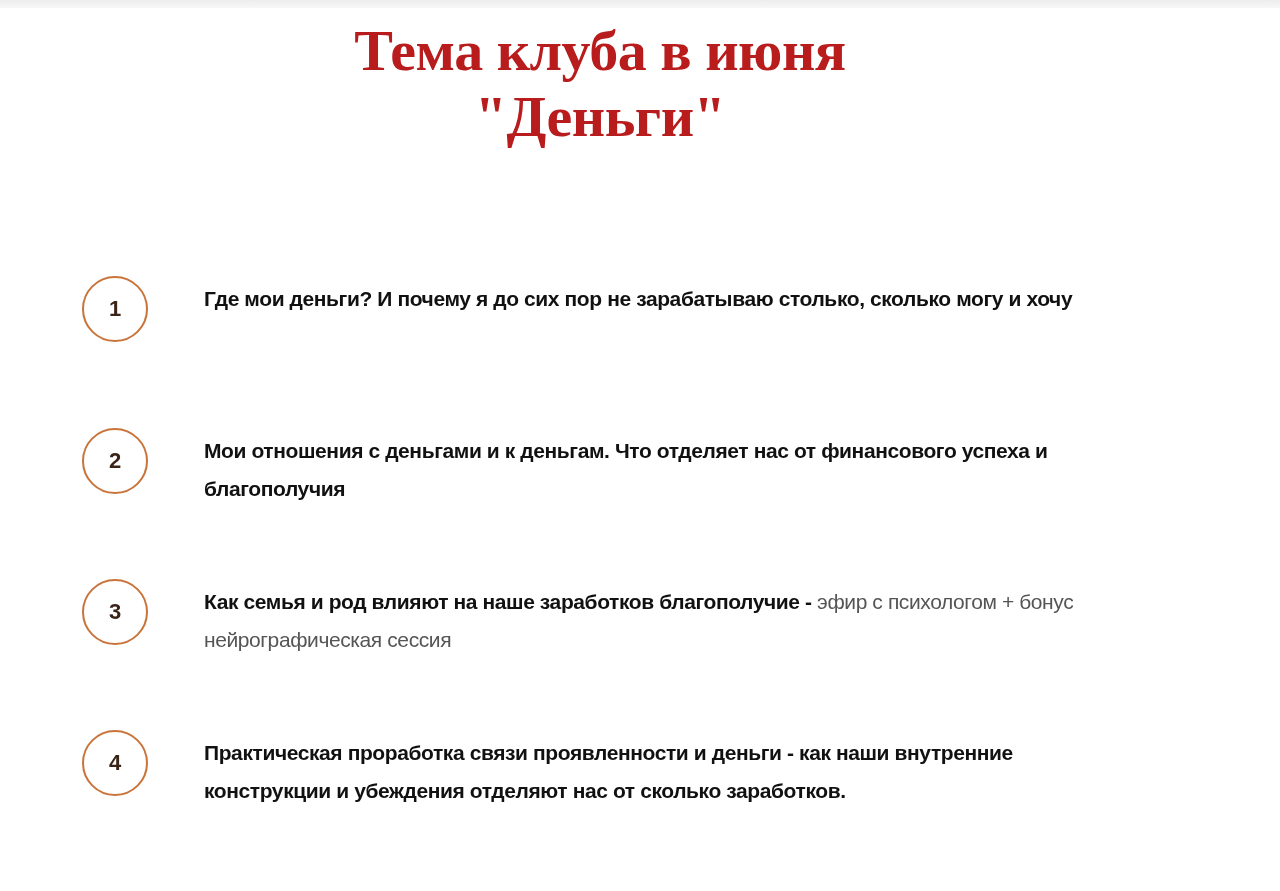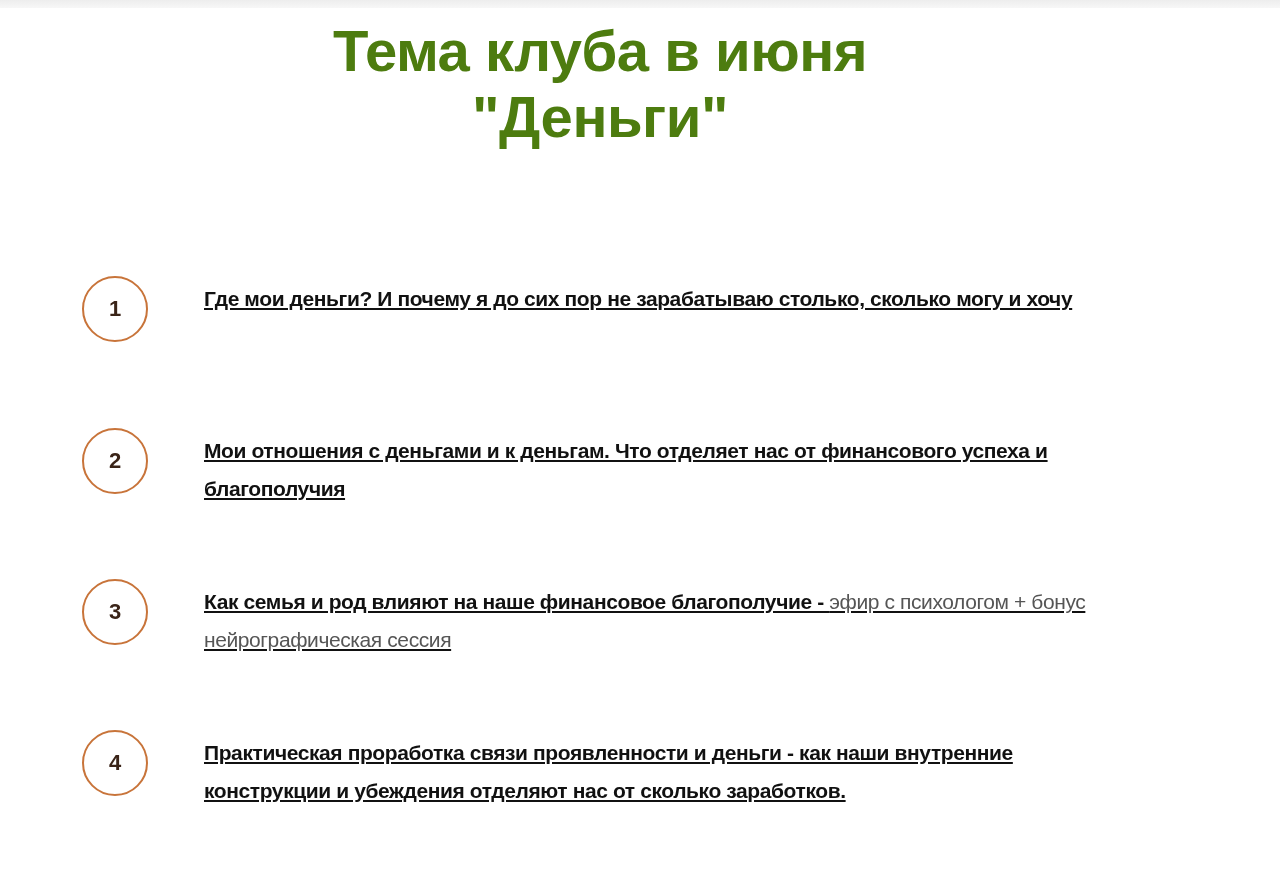--- a/index.html
+++ b/index.html
@@ -27,22 +27,23 @@
       left: 0;
       top: 18px;
       width: 1200px;
       text-align: center;
     }
     .title-line {
       display: block;
       font-weight: 700;
       font-size: 58px;
       line-height: 66px;
-      color: #4d7c0f;
+      color: #b91c1c;
       letter-spacing: -0.5px;
+      font-family: Liberation Serif, serif;
     }
     .items {
       position: absolute;
       left: 0;
       top: 0;
       width: 1280px;
     }
     .item {
       position: absolute;
       left: 82px;
@@ -68,21 +69,20 @@
     .item-text {
       position: absolute;
       left: 122px;
       top: 4px;
       width: 900px;
       font-size: 21px;
       line-height: 38px;
       font-weight: 700;
       color: #111111;
       letter-spacing: -0.4px;
-      text-decoration: underline;
     }
     .item-text .light {
       font-weight: 400;
       color: #555555;
     }
   </style>
 </head>
 <body>
 
 <div class="top-strip"></div>
@@ -109,21 +109,21 @@
     <div class="item-text">
       <span>Мои отношения с деньгами и к деньгам. Что отделяет нас от финансового успеха и благополучия</span><span class="light"></span>
     </div>
   </div>
 
   <div class="item" style="top:579px;">
     <div class="badge">
       <span>3</span>
     </div>
     <div class="item-text">
-      <span>Как семья и род влияют на наше финансовое благополучие - </span><span class="light">эфир с психологом + бонус нейрографическая сессия</span>
+      <span>Как семья и род влияют на наше заработков благополучие - </span><span class="light">эфир с психологом + бонус нейрографическая сессия</span>
     </div>
   </div>
 
   <div class="item" style="top:730px;">
     <div class="badge">
       <span>4</span>
     </div>
     <div class="item-text" style="width:940px;">
       <span>Практическая проработка связи проявленности и деньги - как наши внутренние конструкции и убеждения отделяют нас от сколько заработков.</span><span class="light"></span>
     </div>

